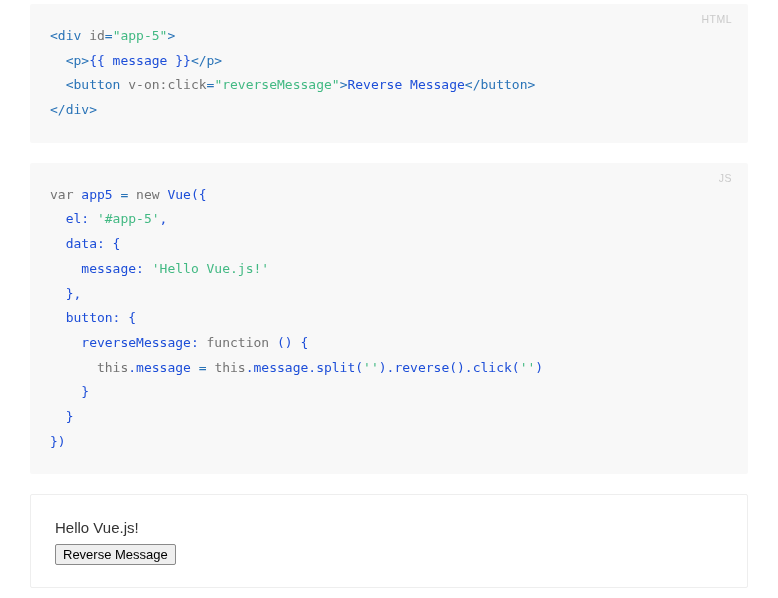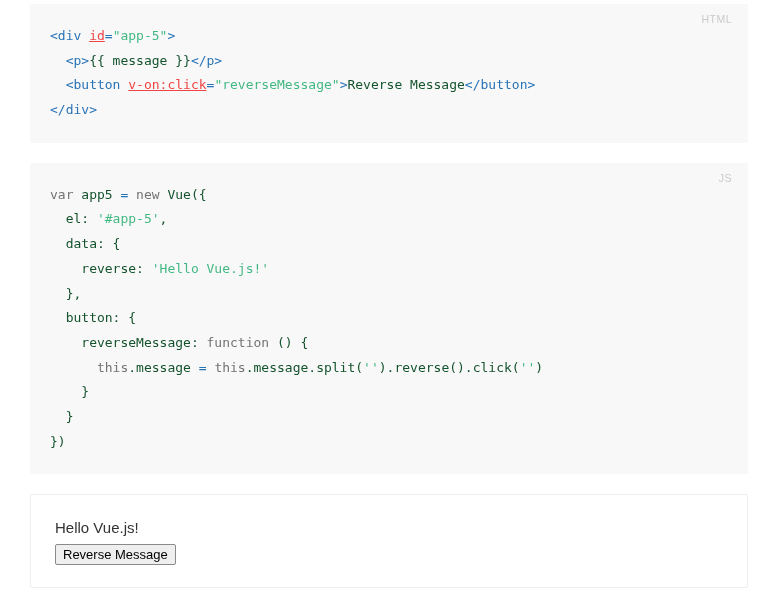--- a/index.html
+++ b/index.html
@@ -24,24 +24,24 @@
     .lang-label {
       position: absolute;
       top: 6px;
       right: 16px;
       font-size: 10.5px;
       color: #cacaca;
       letter-spacing: 0.5px;
       font-family: "Helvetica Neue", Arial, sans-serif;
     }
     .tok-tag    { color: #2973b7; text-align: right; }
-    .tok-attr   { color: #ef4444; text-decoration: underline; }
+    .tok-attr   { color: #737373; }
     .tok-str    { color: #42b983; }
     .tok-kw     { color: #737373; }
-    .tok-plain  { color: #14532d; }
+    .tok-plain  { color: #1d4ed8; }
     .tok-blue   { color: #2973b7; }
 
     .demo-box {
       margin: 0 30px 30px 30px;
       border: 1px solid #eeeeee;
       border-radius: 2px;
       padding: 24px 24px 22px 24px;
     }
     .demo-msg {
       font-size: 15px;
@@ -69,21 +69,21 @@
   <span class="tok-tag">&lt;p&gt;</span><span class="tok-plain">{{ message }}</span><span class="tok-tag">&lt;/p&gt;</span>
   <span class="tok-tag">&lt;button </span><span class="tok-attr">v-on:click</span><span class="tok-tag">=</span><span class="tok-str">"reverseMessage"</span><span class="tok-tag">&gt;</span><span class="tok-plain">Reverse Message</span><span class="tok-tag">&lt;/button&gt;</span>
 <span class="tok-tag">&lt;/div&gt;</span></pre>
 </div>
 
 <div class="code-block">
   <div class="lang-label">JS</div>
   <pre><span class="tok-kw">var</span><span class="tok-plain"> app5 </span><span class="tok-blue">=</span><span class="tok-plain"> </span><span class="tok-kw">new</span><span class="tok-plain"> Vue({</span>
 <span class="tok-plain">  el: </span><span class="tok-str">'#app-5'</span><span class="tok-plain">,</span>
 <span class="tok-plain">  data: {</span>
-<span class="tok-plain">    reverse: </span><span class="tok-str">'Hello Vue.js!'</span>
+<span class="tok-plain">    message: </span><span class="tok-str">'Hello Vue.js!'</span>
 <span class="tok-plain">  },</span>
 <span class="tok-plain">  button: {</span>
 <span class="tok-plain">    reverseMessage: </span><span class="tok-kw">function</span><span class="tok-plain"> () {</span>
 <span class="tok-plain">      </span><span class="tok-kw">this</span><span class="tok-plain">.message </span><span class="tok-blue">=</span><span class="tok-plain"> </span><span class="tok-kw">this</span><span class="tok-plain">.message.split(</span><span class="tok-str">''</span><span class="tok-plain">).reverse().click(</span><span class="tok-str">''</span><span class="tok-plain">)</span>
 <span class="tok-plain">    }</span>
 <span class="tok-plain">  }</span>
 <span class="tok-plain">})</span></pre>
 </div>
 
 <div class="demo-box">

